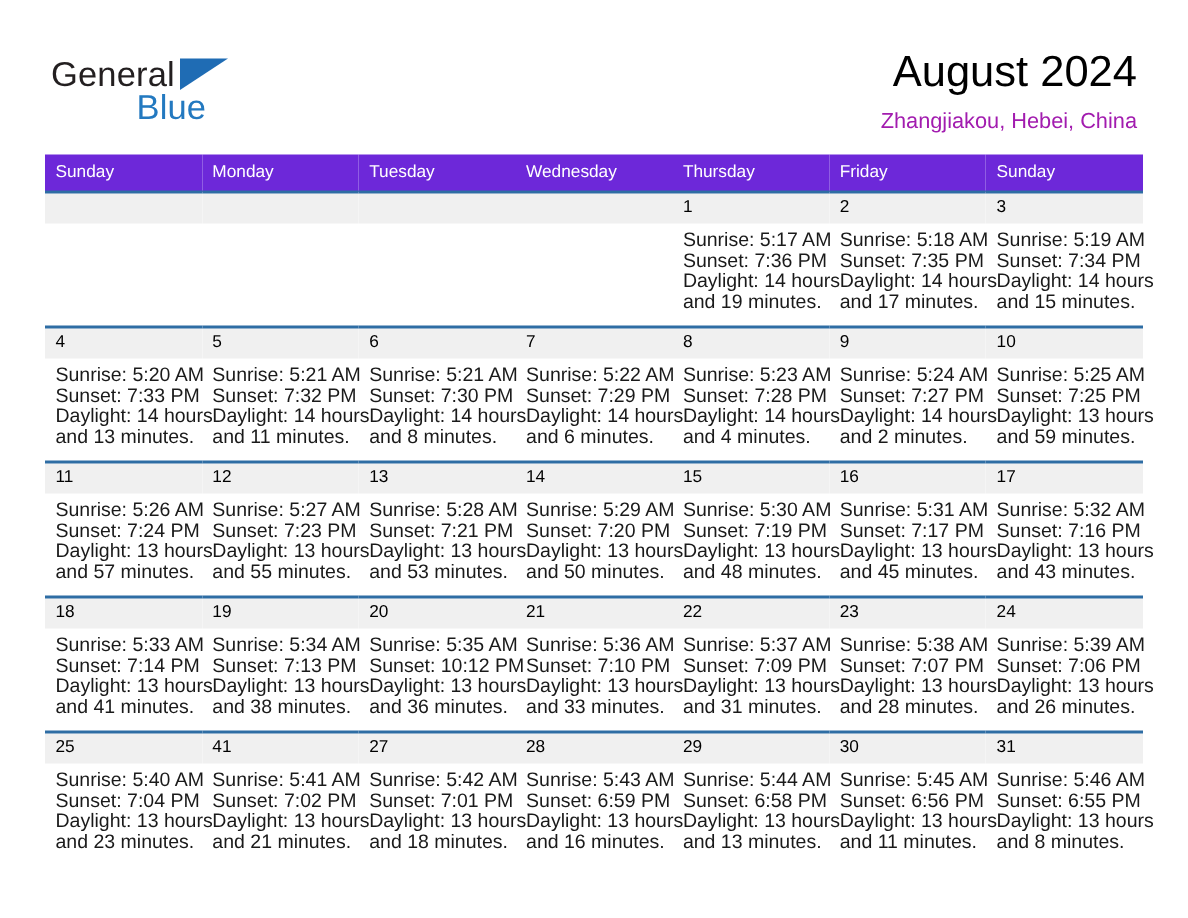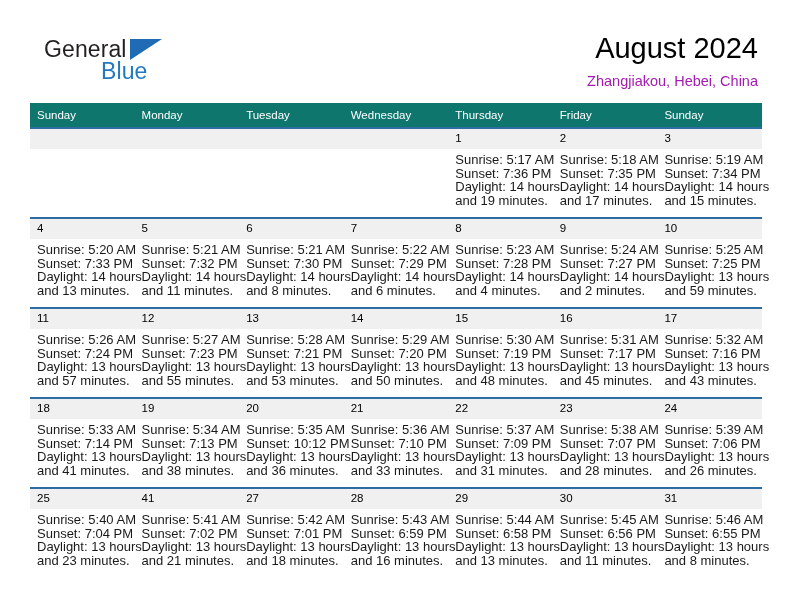--- a/index.html
+++ b/index.html
@@ -24,21 +24,21 @@
   
   .header {
     position: absolute;
     left: 0;
     top: 0;
     width: 792px;
     height: 100px;
   }
   .brand {
     position: absolute;
-    left: 44px;
+    left: 34px;
     top: 36px;
     width: 200px;
     height: 56px;
   }
   .brand-general {
     position: absolute;
     left: 0;
     top: 0;
     font-size: 23px;
     letter-spacing: 0.1px;
@@ -87,21 +87,21 @@
   
   .calendar {
     position: absolute;
     left: 30px;
     top: 103px;
     width: 732px;
     border-collapse: collapse;
     table-layout: fixed;
   }
   .calendar th {
-    background: #0f766e;
+    background: #6d28d9;
     color: #ffffff;
     font-weight: normal;
     font-size: 11.5px;
     text-align: left;
     padding: 5px 0 5px 7px;
     height: 14px;
     border: none;
   }
   .calendar td {
     vertical-align: top;

